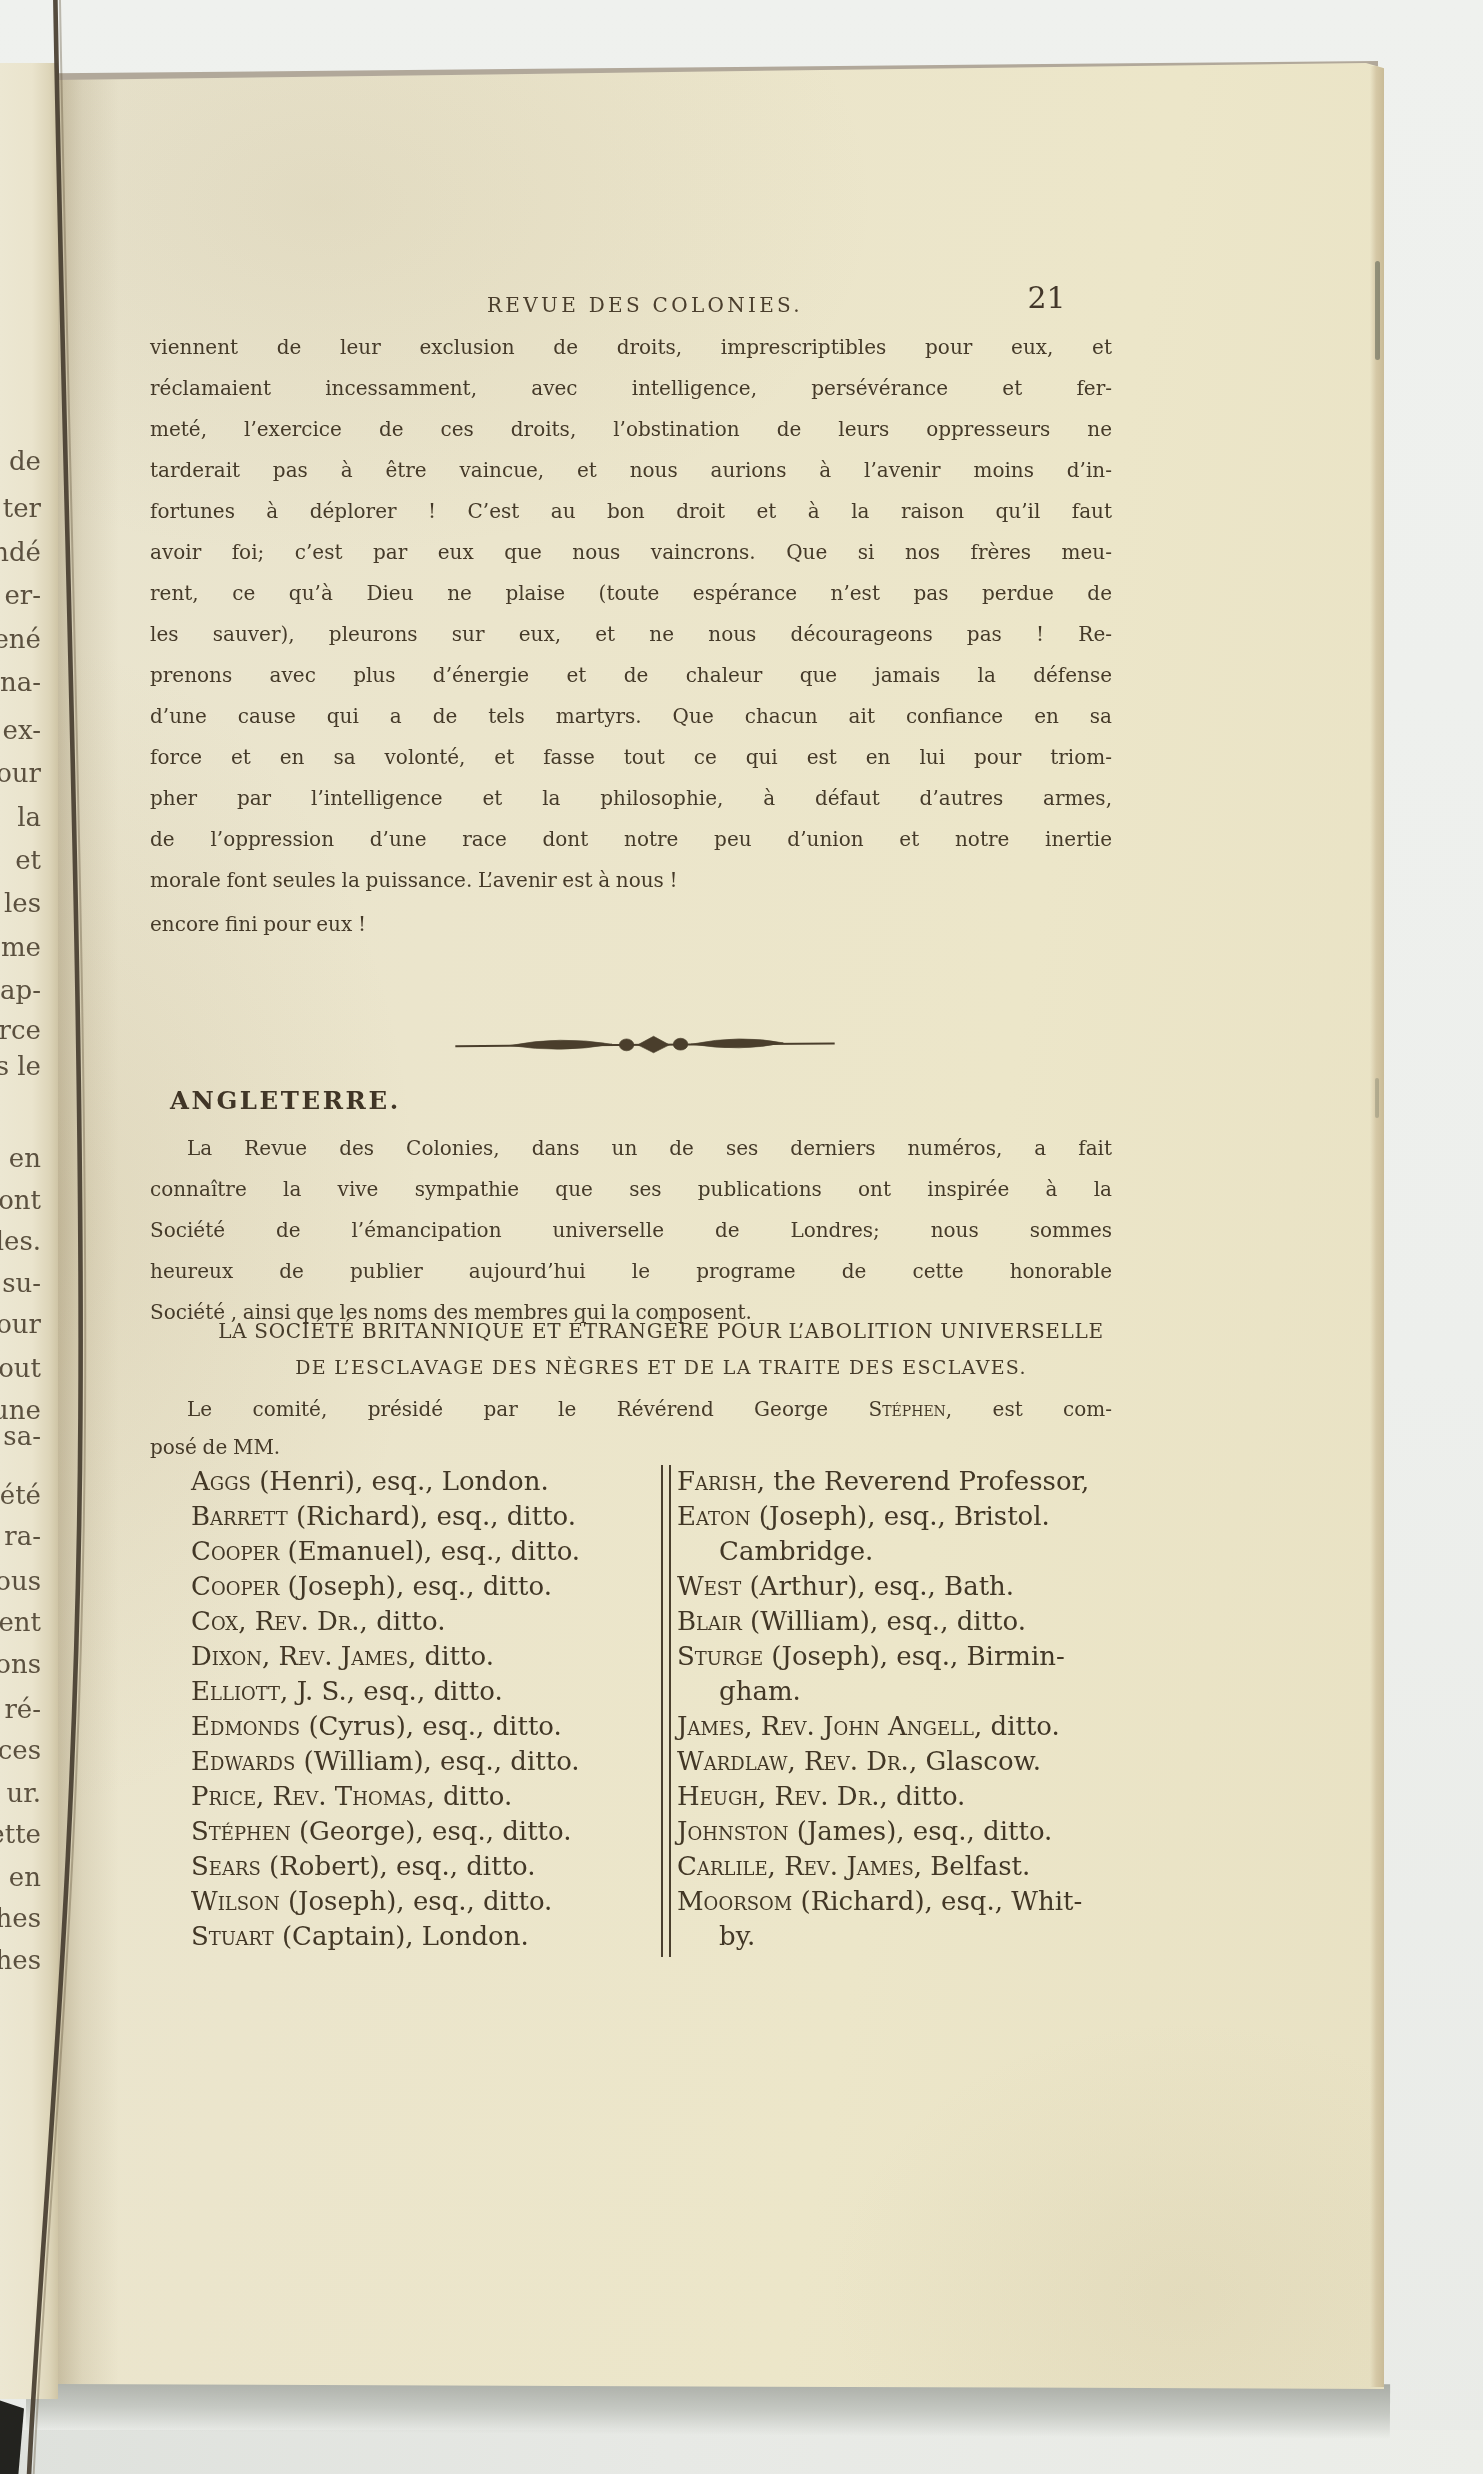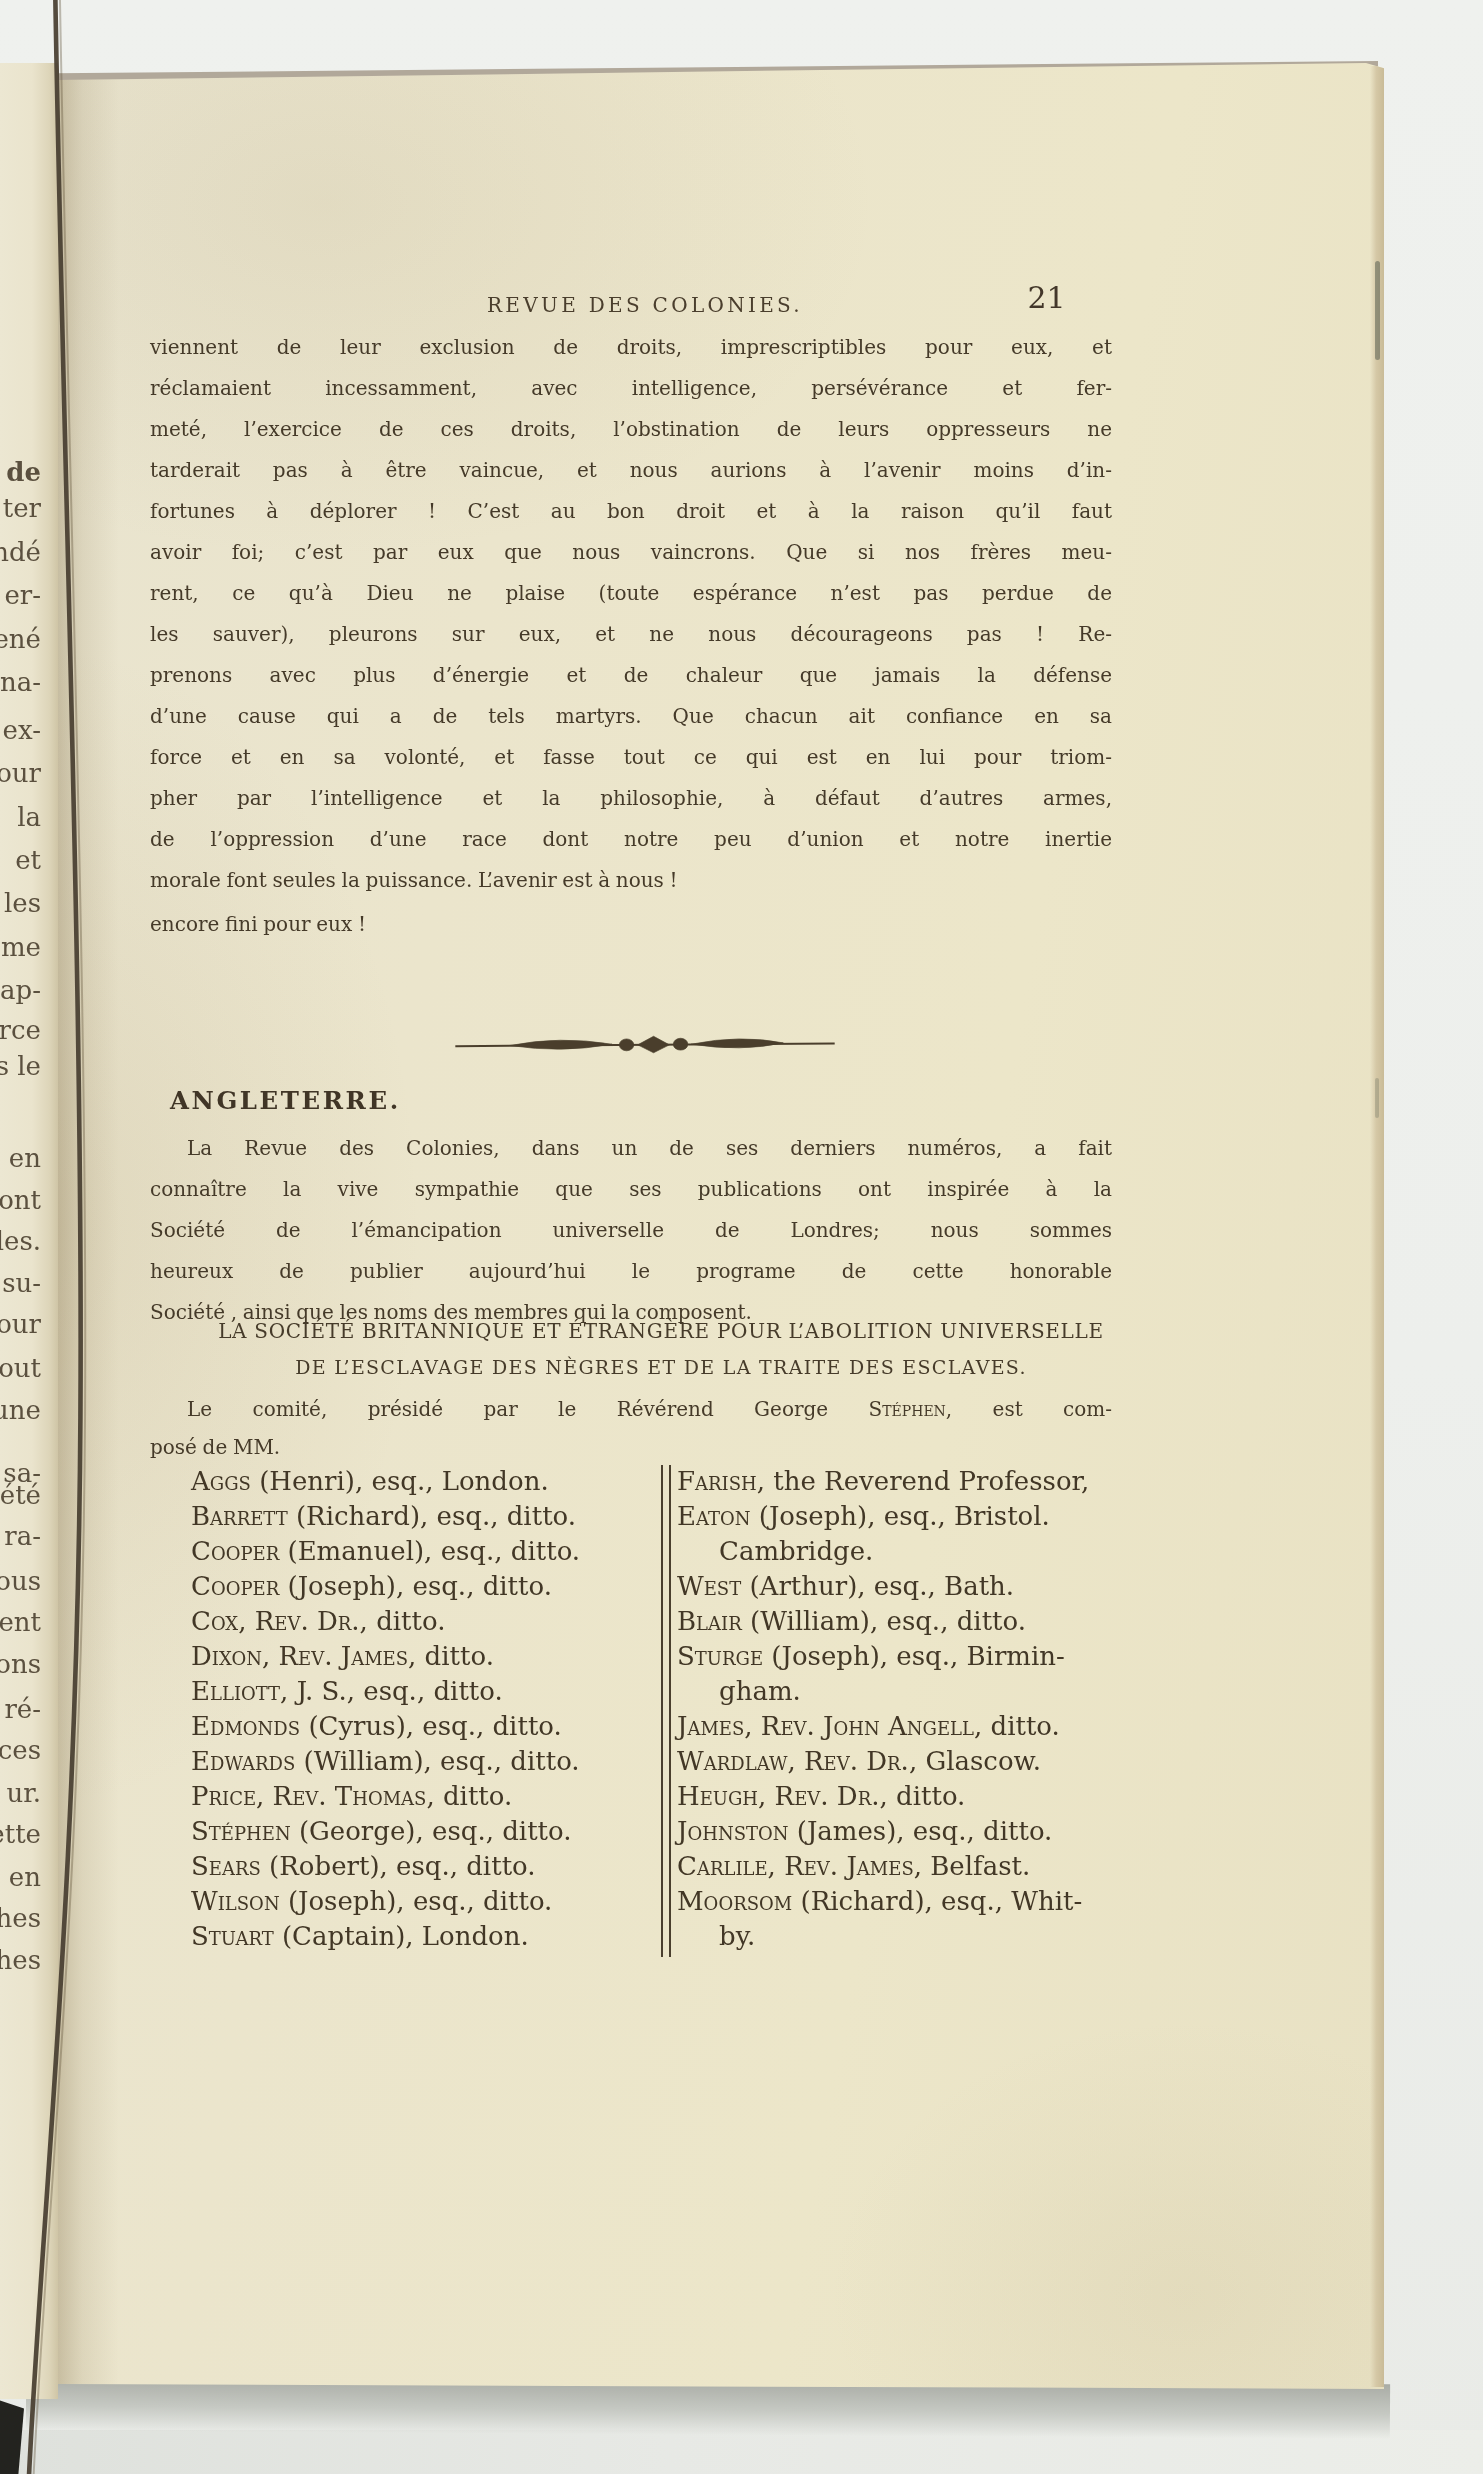--- a/index.html
+++ b/index.html
@@ -77,21 +77,21 @@
 <body>
 
 <div class="stage">
 
   <div class="bottom-strip"></div>
   <div class="bottom-shadow"></div>
   <div class="top-edge-band"></div>
 
   <div class="facing-strip"></div>
   <div id="fragments">
-      <div class="frag" style="top: 458px; font-weight: bold;">de</div>
+      <div class="frag" style="top: 447px;">de</div>
       <div class="frag" style="top: 494px;">ter</div>
       <div class="frag" style="top: 538px;">ndé</div>
       <div class="frag" style="top: 581px;">er-</div>
       <div class="frag" style="top: 625px;">ené</div>
       <div class="frag" style="top: 668px;">na-</div>
       <div class="frag" style="top: 716px;">ex-</div>
       <div class="frag" style="top: 759px;">our</div>
       <div class="frag" style="top: 803px;">la</div>
       <div class="frag" style="top: 846px;">et</div>
       <div class="frag" style="top: 889px;">les</div>
@@ -99,21 +99,21 @@
       <div class="frag" style="top: 976px;">ap-</div>
       <div class="frag" style="top: 1016px;">rce</div>
       <div class="frag" style="top: 1052px;">s le</div>
       <div class="frag" style="top: 1144px;">en</div>
       <div class="frag" style="top: 1186px;">ont</div>
       <div class="frag" style="top: 1227px;">les.</div>
       <div class="frag" style="top: 1269px;">su-</div>
       <div class="frag" style="top: 1310px;">our</div>
       <div class="frag" style="top: 1354px;">out</div>
       <div class="frag" style="top: 1396px;">une</div>
-      <div class="frag" style="top: 1459px; text-align: right;">sa-</div>
+      <div class="frag" style="top: 1422px; text-align: right;">sa-</div>
       <div class="frag" style="top: 1481px;">été</div>
       <div class="frag" style="top: 1522px;">ra-</div>
       <div class="frag" style="top: 1567px;">ous</div>
       <div class="frag" style="top: 1608px;">ent</div>
       <div class="frag" style="top: 1650px;">ons</div>
       <div class="frag" style="top: 1695px;">ré-</div>
       <div class="frag" style="top: 1736px;">ces</div>
       <div class="frag" style="top: 1779px;">ur.</div>
       <div class="frag" style="top: 1820px;">ette</div>
       <div class="frag" style="top: 1863px;">en</div>

